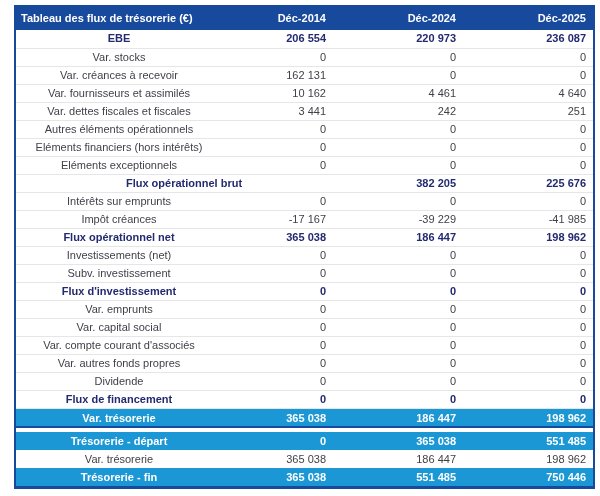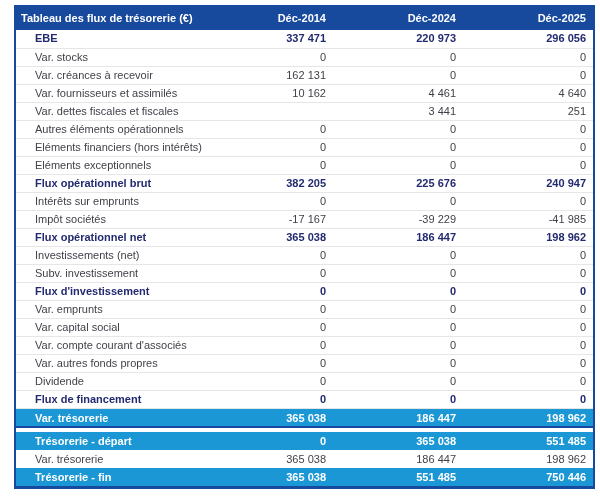--- a/index.html
+++ b/index.html
@@ -24,21 +24,21 @@
     background:var(--navy);color:#fff;font-weight:700;font-size:11px;
   }
   .hrow .label{flex:1;padding-left:5px;text-align:left;}
   .hrow .val{width:130px;text-align:right;padding-right:7px;}
   .row{
     display:flex;height:18px;line-height:17px;background:#fff;
     font-size:11px;color:var(--text);
     border-top:1px solid var(--sep);
   }
   .row:first-child{border-top:none;}
-  .row .label{flex:1;padding-left:19px;white-space:nowrap;overflow:hidden;}
+  .row .label{flex:1;padding-left:19px;white-space:nowrap;overflow:hidden;text-align:center;}
   .row .val{width:130px;text-align:right;padding-right:7px;white-space:nowrap;}
   .row.bold{color:var(--bold-navy);font-weight:700;}
   .row.highlight{
     background:var(--cyan);color:#fff;font-weight:700;
     border-top:none;line-height:18px;
   }
   .section-body .row.highlight{border-top:1px solid var(--sep);}
   .section-sep{
     height:6px;background:#fff;border-top:2px solid var(--navy);
   }
@@ -53,23 +53,23 @@
     <div class="hrow">
       <div class="label">Tableau des flux de trésorerie (€)</div>
       <div class="val">Déc-2014</div>
       <div class="val">Déc-2024</div>
       <div class="val">Déc-2025</div>
     </div>
 
     <div class="section-body">
   <div class="row bold">
     <div class="label">EBE</div>
-    <div class="val">337 471</div>
+    <div class="val">206 554</div>
     <div class="val">220 973</div>
-    <div class="val">296 056</div>
+    <div class="val">236 087</div>
   </div>
 
   <div class="row">
     <div class="label">Var. stocks</div>
     <div class="val">0</div>
     <div class="val">0</div>
     <div class="val">0</div>
   </div>
 
   <div class="row">
@@ -82,20 +82,21 @@
   <div class="row">
     <div class="label">Var. fournisseurs et assimilés</div>
     <div class="val">10 162</div>
     <div class="val">4 461</div>
     <div class="val">4 640</div>
   </div>
 
   <div class="row">
     <div class="label">Var. dettes fiscales et fiscales</div>
     <div class="val">3 441</div>
+    <div class="val">242</div>
     <div class="val">251</div>
   </div>
 
   <div class="row">
     <div class="label">Autres éléments opérationnels</div>
     <div class="val">0</div>
     <div class="val">0</div>
     <div class="val">0</div>
   </div>
 
@@ -110,32 +111,31 @@
     <div class="label">Eléments exceptionnels</div>
     <div class="val">0</div>
     <div class="val">0</div>
     <div class="val">0</div>
   </div>
 
   <div class="row bold">
     <div class="label">Flux opérationnel brut</div>
     <div class="val">382 205</div>
     <div class="val">225 676</div>
-    <div class="val">240 947</div>
   </div>
 
   <div class="row">
     <div class="label">Intérêts sur emprunts</div>
     <div class="val">0</div>
     <div class="val">0</div>
     <div class="val">0</div>
   </div>
 
   <div class="row">
-    <div class="label">Impôt sociétés</div>
+    <div class="label">Impôt créances</div>
     <div class="val">-17 167</div>
     <div class="val">-39 229</div>
     <div class="val">-41 985</div>
   </div>
 
   <div class="row bold">
     <div class="label">Flux opérationnel net</div>
     <div class="val">365 038</div>
     <div class="val">186 447</div>
     <div class="val">198 962</div>

